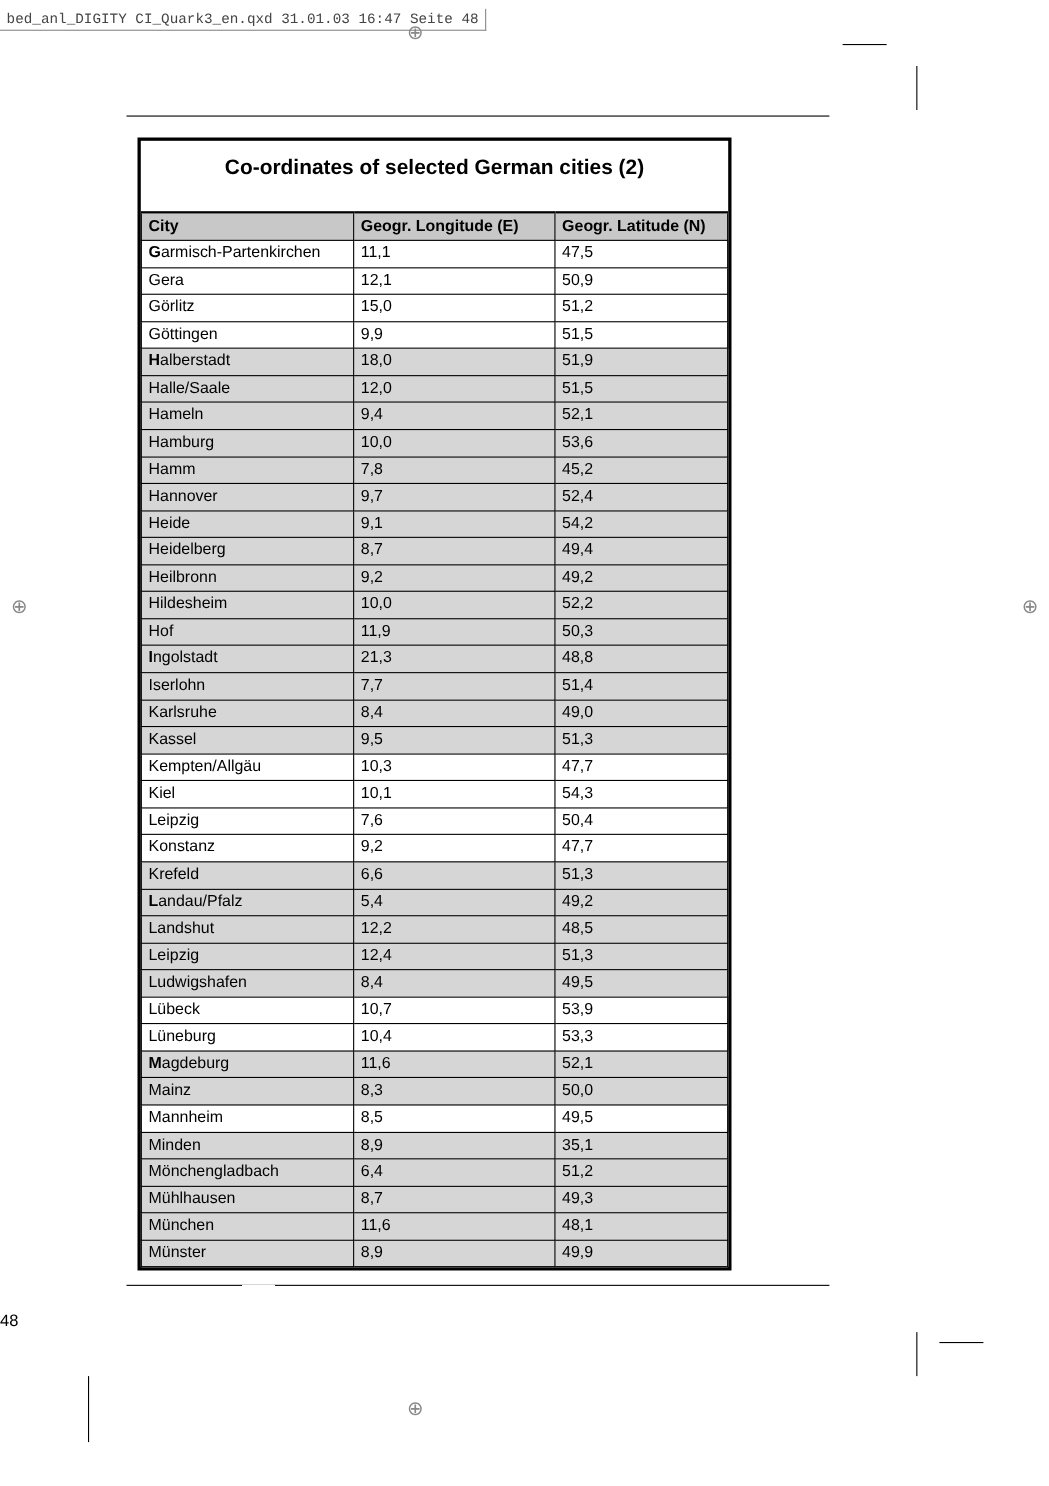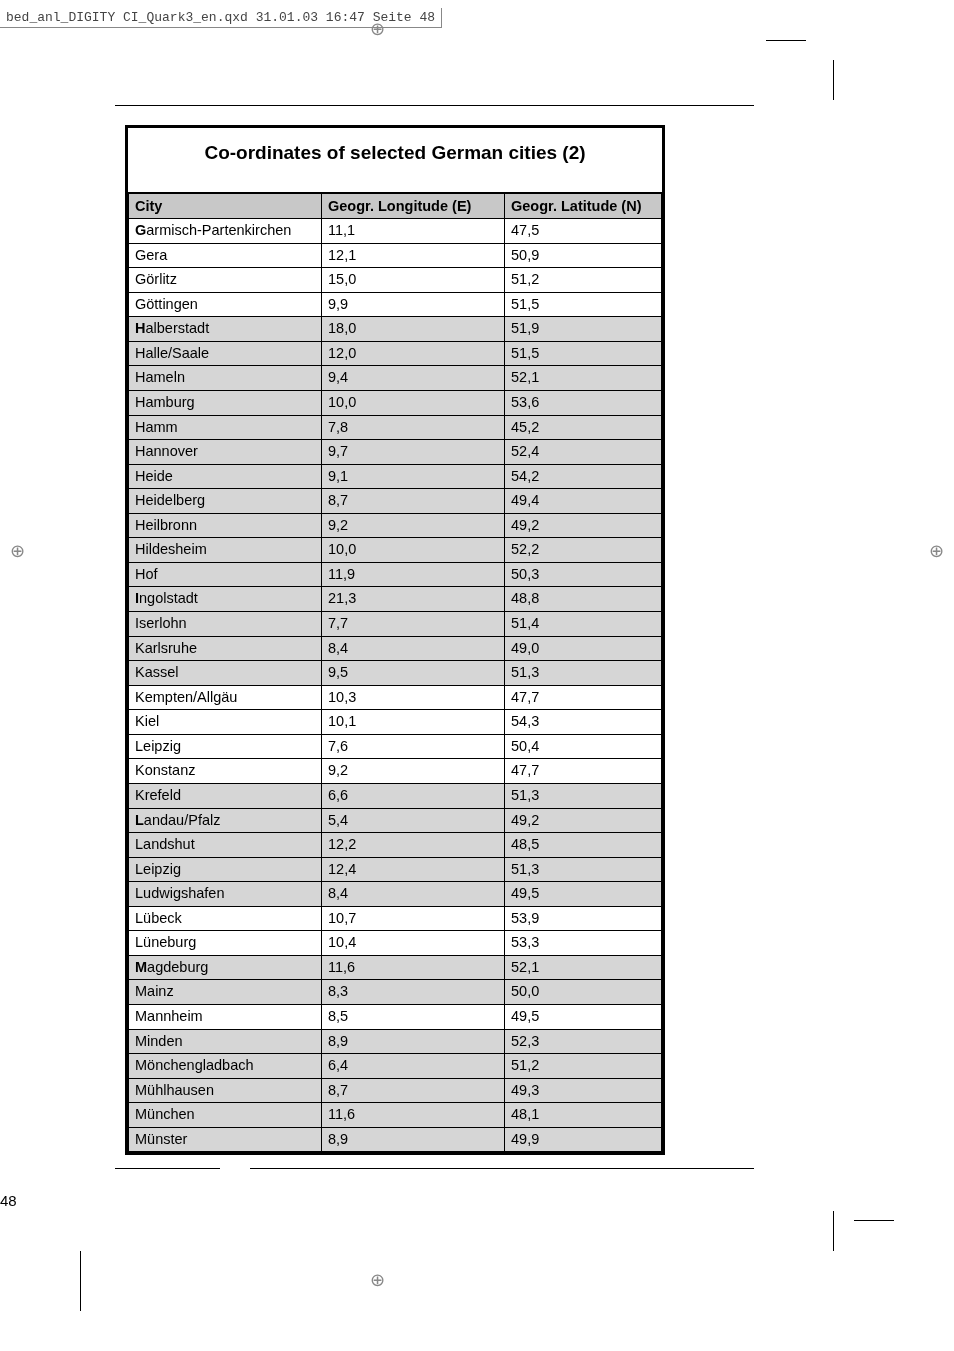--- a/index.html
+++ b/index.html
@@ -315,21 +315,21 @@
             <td class="lat">50,0</td>
           </tr>
           <tr>
             <td class="city">Mannheim</td>
             <td class="lon">8,5</td>
             <td class="lat">49,5</td>
           </tr>
           <tr class="shade">
             <td class="city">Minden</td>
             <td class="lon">8,9</td>
-            <td class="lat">52,3</td>
+            <td class="lat">35,1</td>
           </tr>
           <tr class="shade">
             <td class="city">Mönchengladbach</td>
             <td class="lon">6,4</td>
             <td class="lat">51,2</td>
           </tr>
           <tr class="shade">
             <td class="city">Mühlhausen</td>
             <td class="lon">8,7</td>
             <td class="lat">49,3</td>

